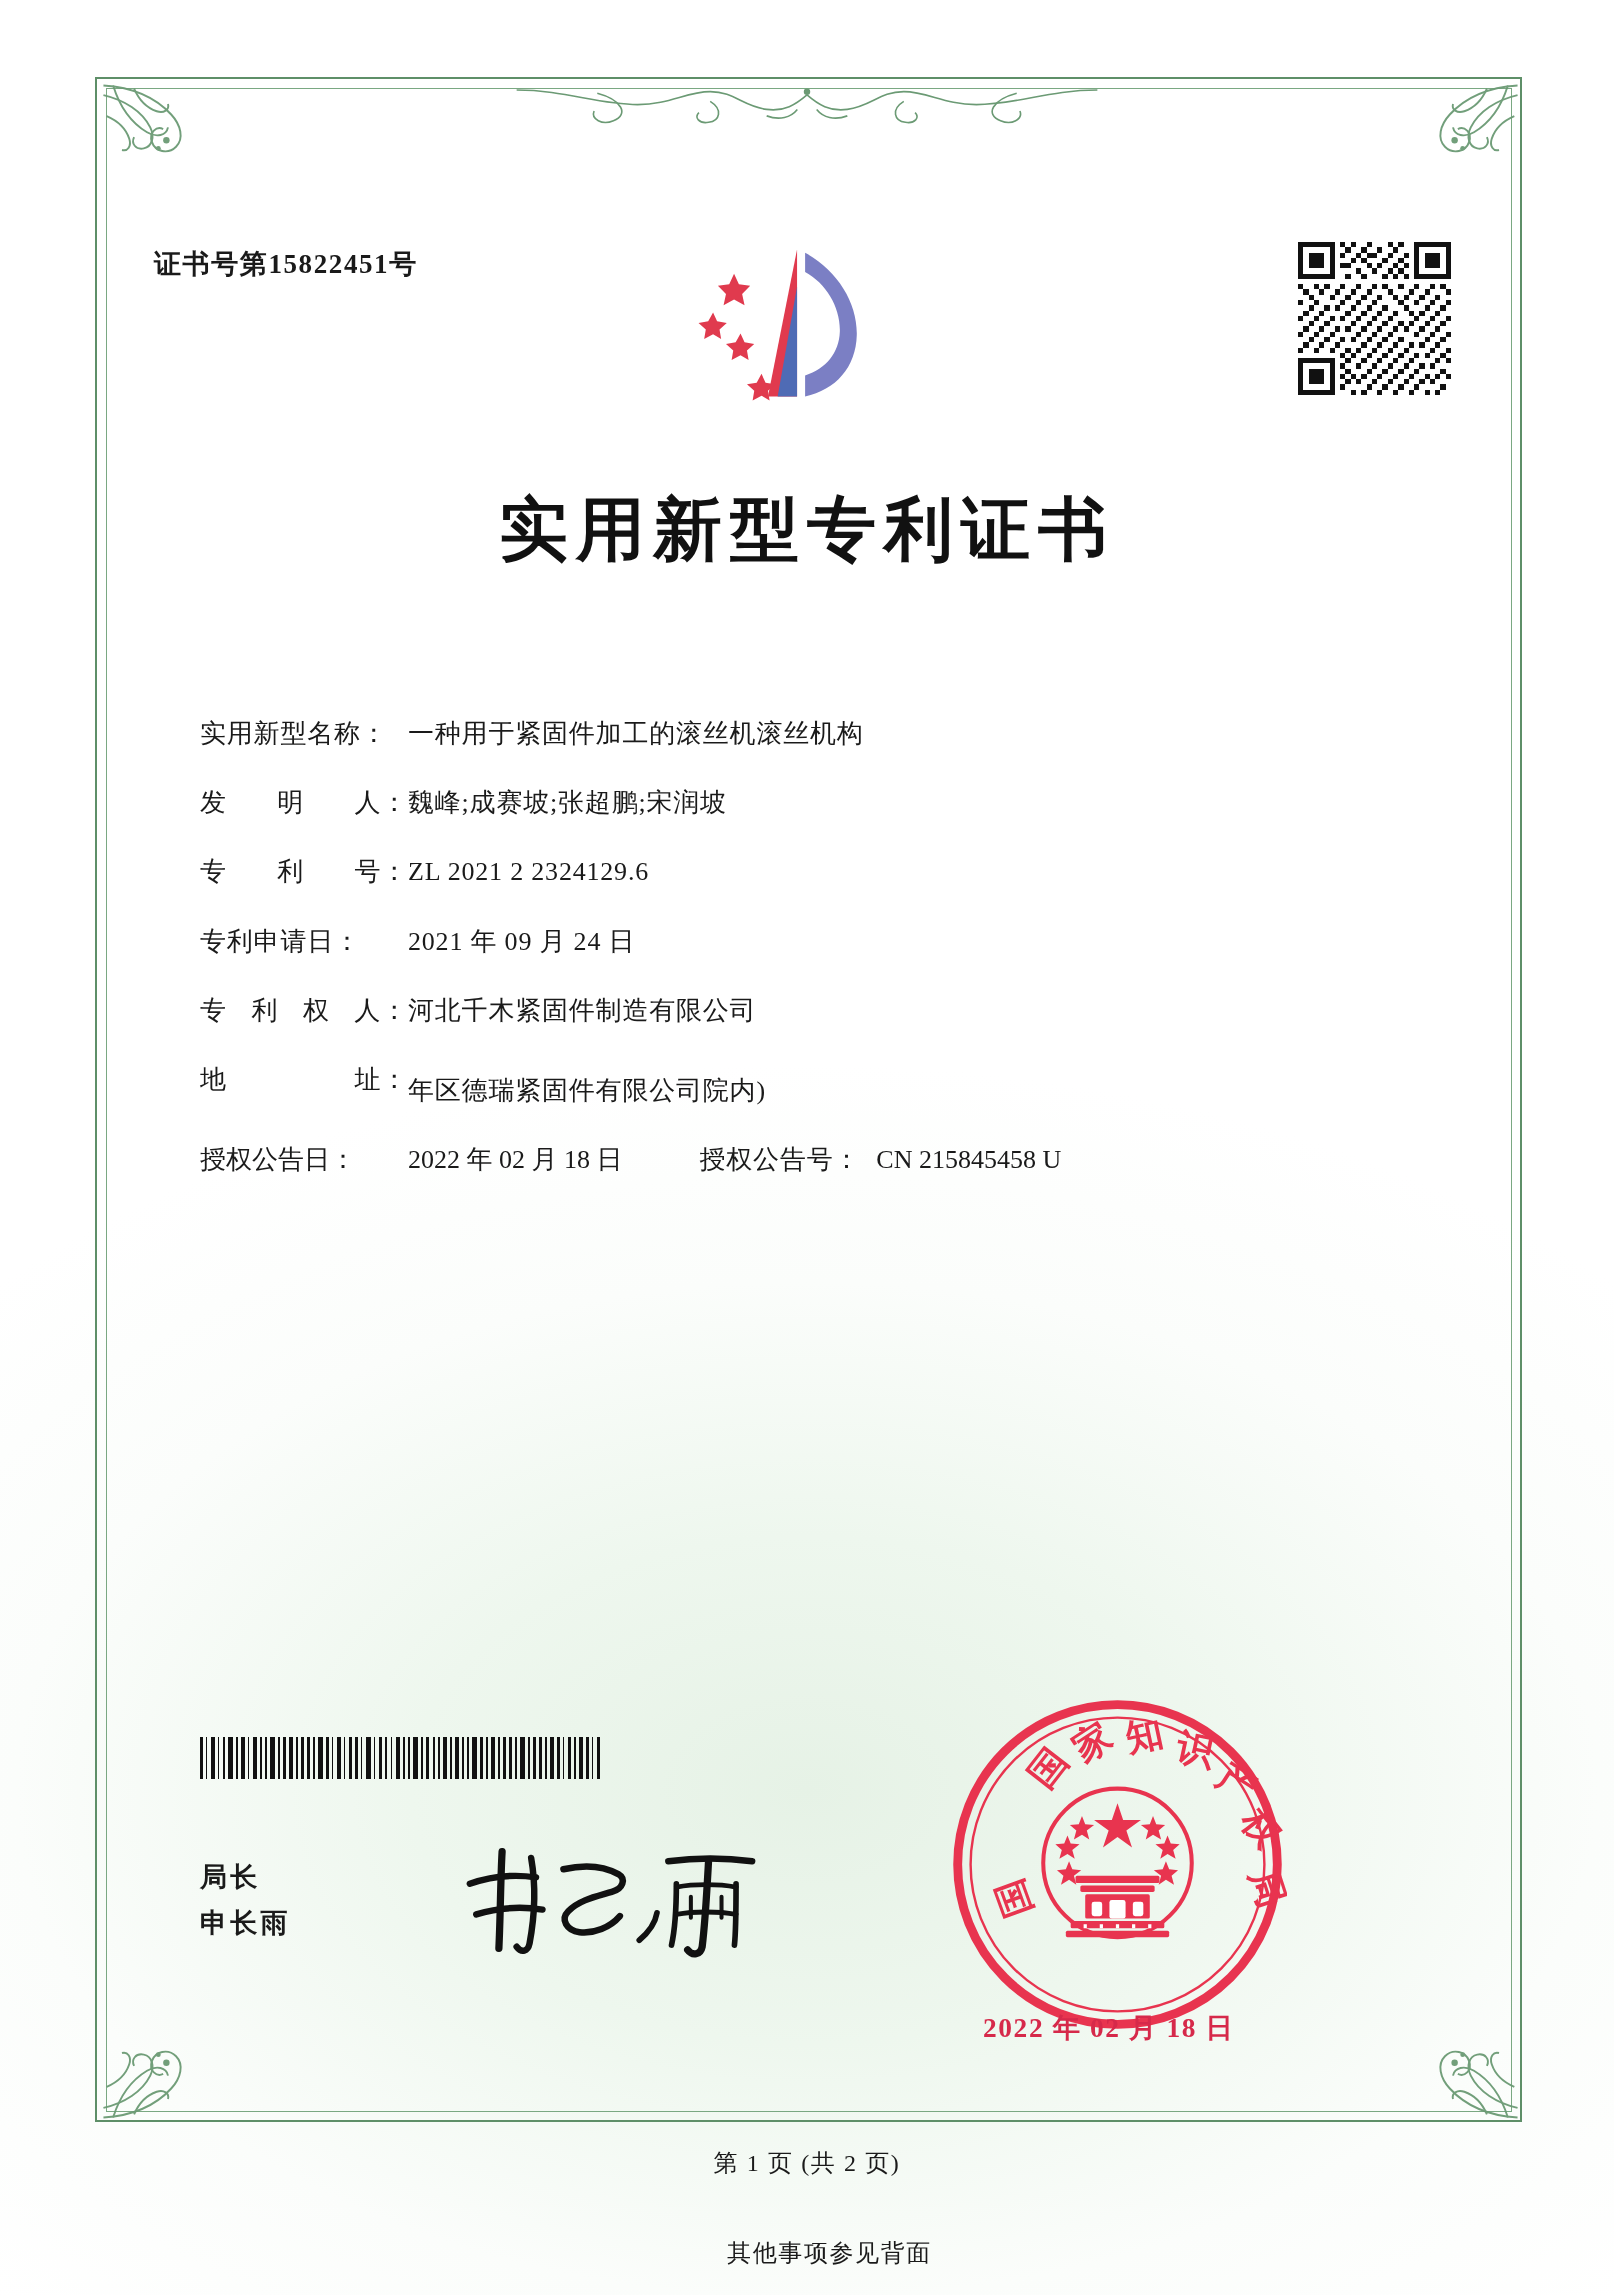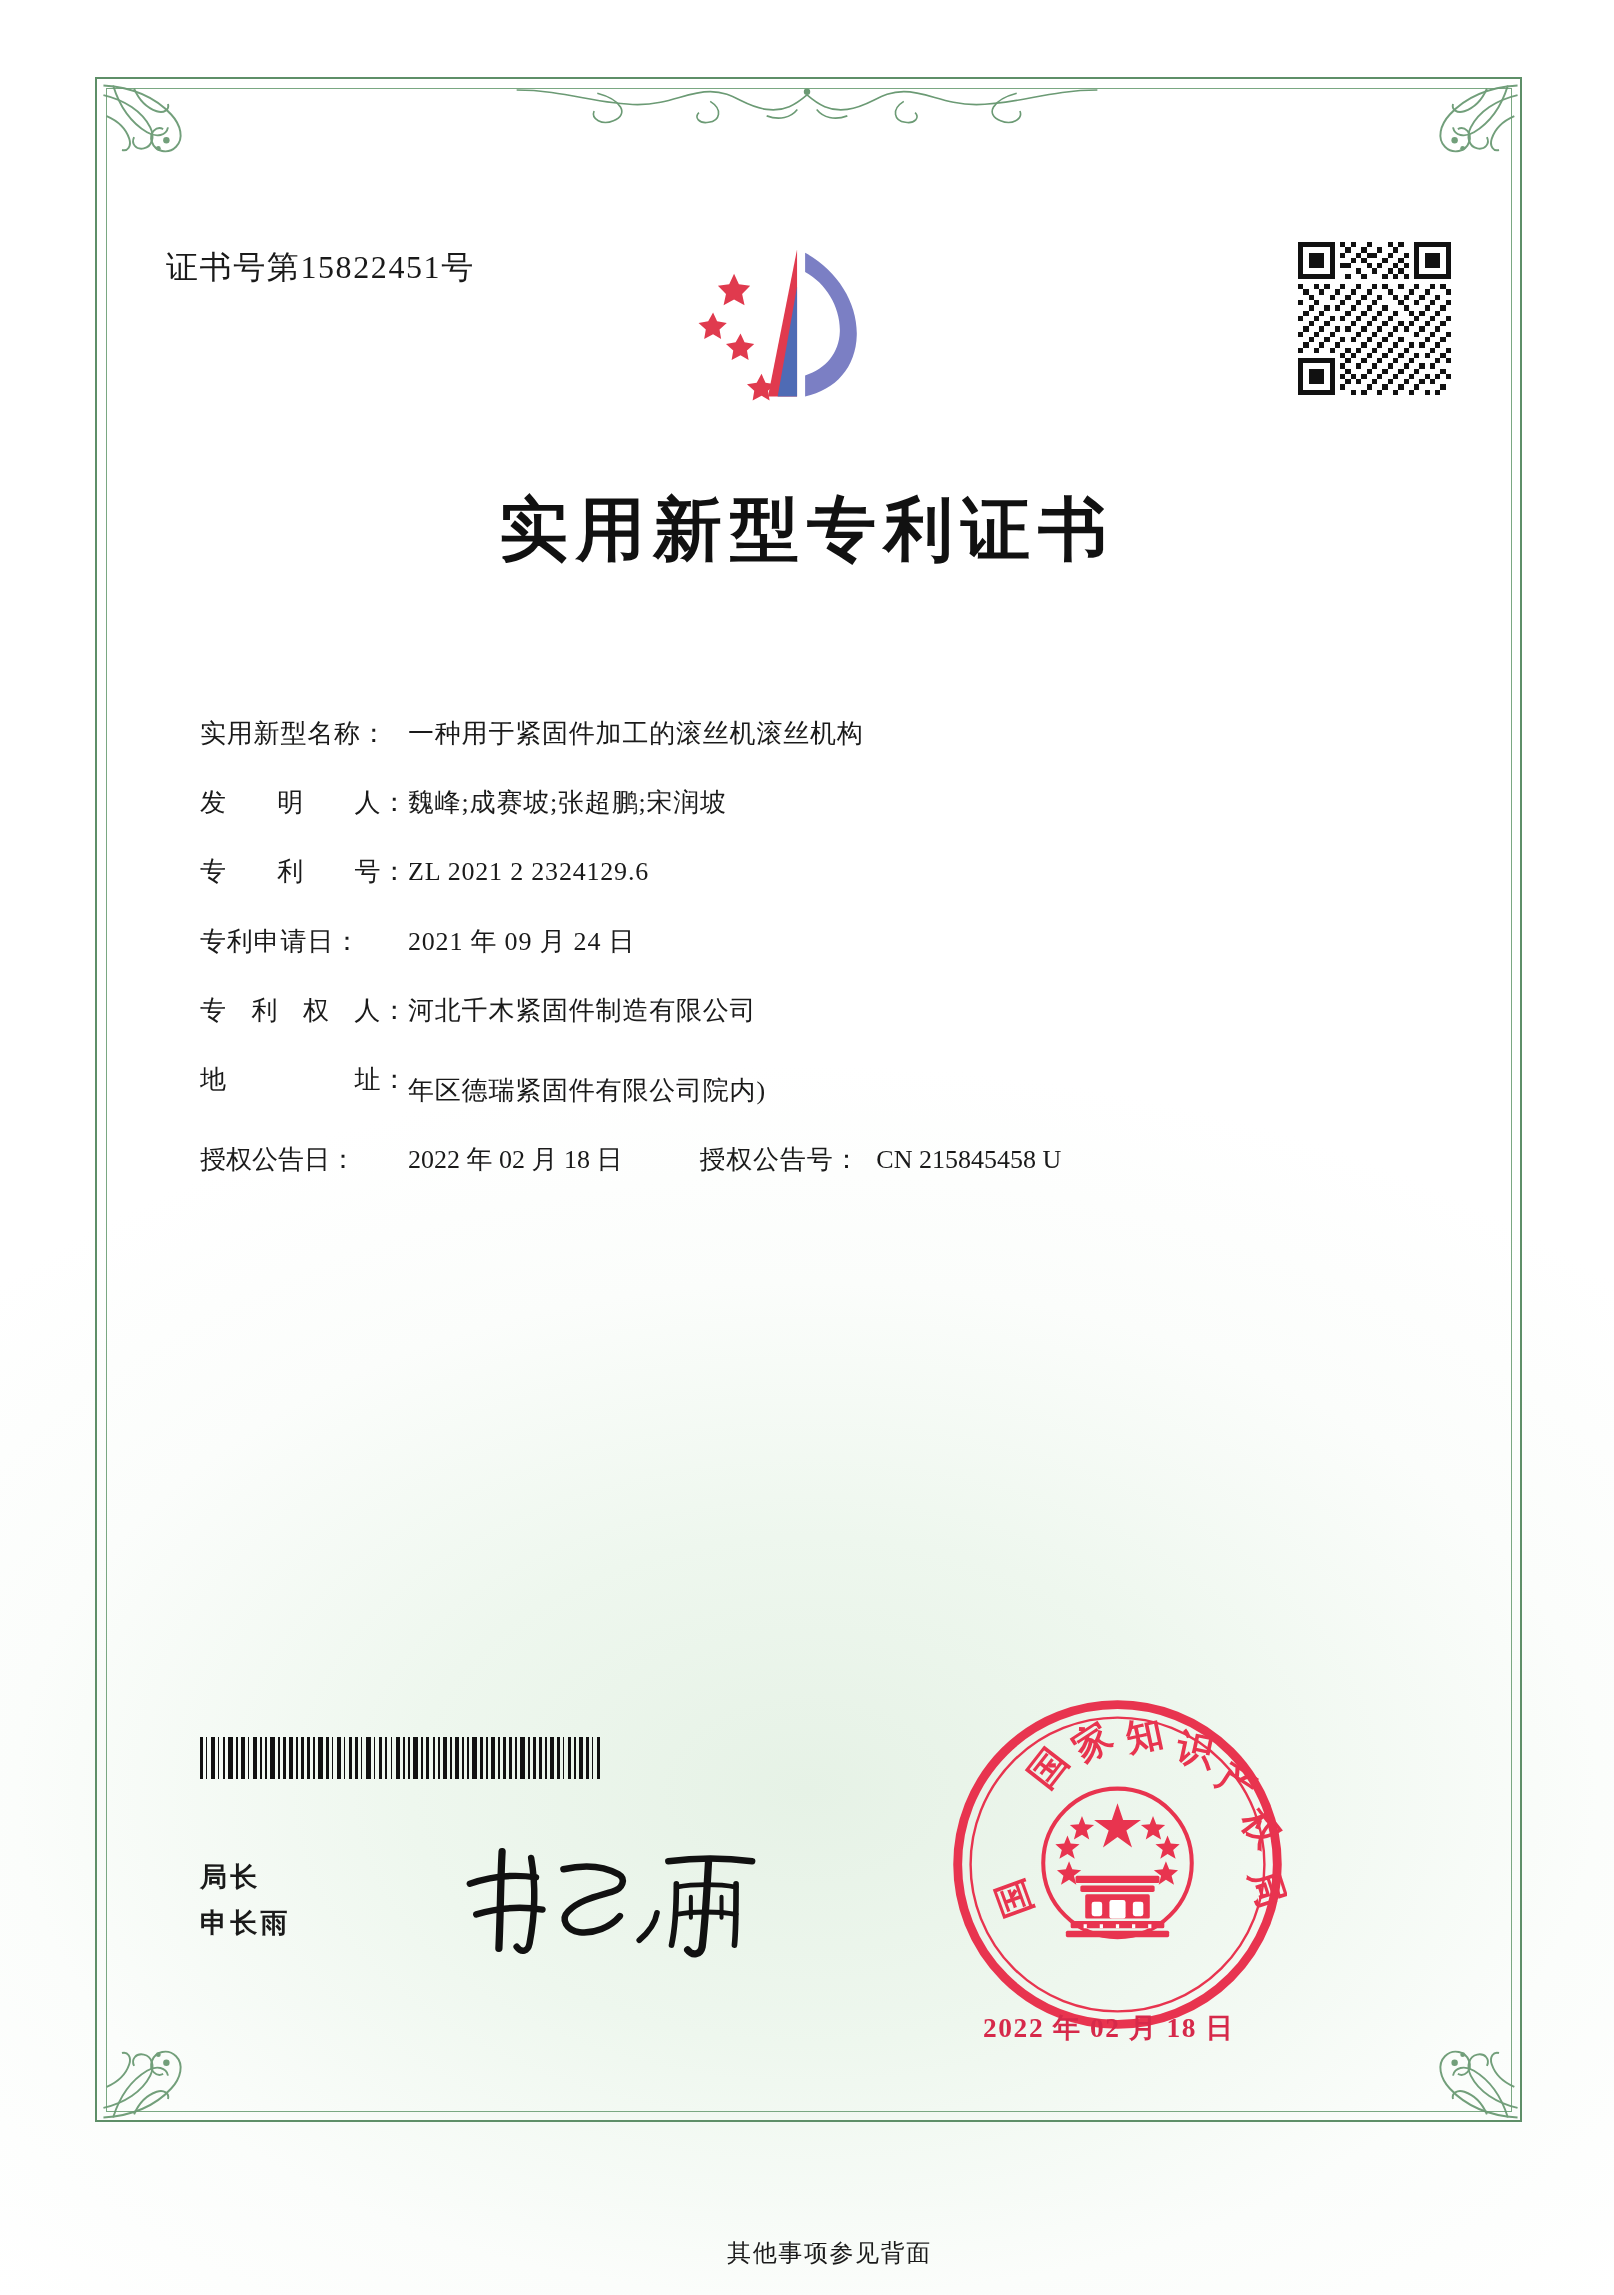--- a/index.html
+++ b/index.html
@@ -68,25 +68,26 @@
     transform: translateX(-50%);
     width: 613px;
     height: 60px;
     color: #6b9a74;
   }
   .top-flourish svg { width: 100%; height: 100%; display: block; }
 
   
   .cert-no {
     position: absolute;
-    left: 166px;
+    left: 154px;
     top: 246px;
-    font-size: 32px;
+    font-size: 27px;
     letter-spacing: 1.6px;
     white-space: nowrap;
+    font-weight: bold;
   }
 
   
   .emblem {
     position: absolute;
     left: 684px;
     top: 238px;
     width: 218px;
     height: 178px;
   }
@@ -774,16 +775,17 @@
         <text transform="translate(281,78) rotate(12)">识</text>
         <text transform="translate(330,108) rotate(33)">产</text>
         <text transform="translate(362,156) rotate(52)">权</text>
         <text transform="translate(374,222) rotate(72)">局</text>
         <text transform="translate(104,268) rotate(-110)">国</text>
       </g>
     </svg>
   </div>
   <div class="seal-date">2022 年 02 月 18 日</div>
 
+  <div class="page-num">第 1 页 (共 2 页)</div>
   <div class="back-note">其他事项参见背面</div>
 
 </div>
 
 
 </body></html>

